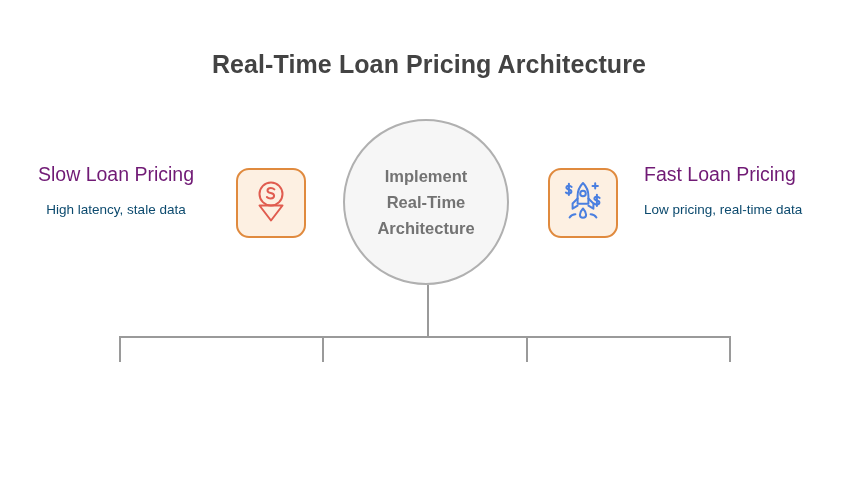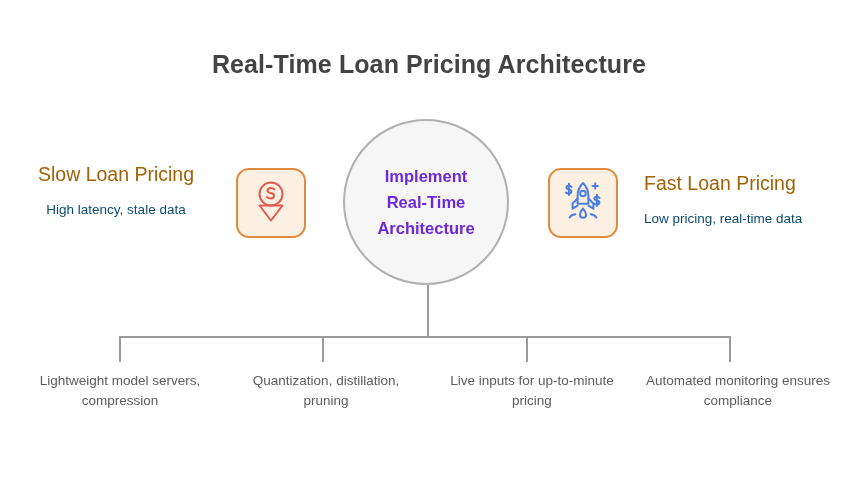--- a/index.html
+++ b/index.html
@@ -40,25 +40,24 @@
   }
   .side-left {
     left: 12px;
     width: 208px;
     text-align: center;
   }
   .side-right {
     left: 644px;
     width: 200px;
     text-align: left;
-    margin-top: 9px;
   }
   .side-heading {
     font-size: 19.5px;
-    color: #a16207;
+    color: #701a75;
     line-height: 24px;
     white-space: nowrap;
   }
   .side-sub {
     margin-top: 14px;
     font-size: 13.5px;
     color: #0c4a6e;
     line-height: 19px;
   }
   .side-left .side-sub {
@@ -93,21 +92,21 @@
     background: #f6f6f6;
     border: 2px solid #b0b0b0;
     box-sizing: border-box;
     display: flex;
     align-items: center;
     justify-content: center;
   }
   .center-label {
     font-size: 16.5px;
     font-weight: bold;
-    color: #6d28d9;
+    color: #737373;
     line-height: 26px;
     text-align: center;
     white-space: pre-line;
   }
 
   
   .connectors {
     position: absolute;
     left: 0;
     top: 0;
@@ -202,20 +201,14 @@
         </g>
       </svg>
     </span>
   </div>
 
   <div class="side-block side-right">
     <div class="side-heading">Fast Loan Pricing</div>
     <div class="side-sub">Low pricing, real-time data</div>
   </div>
 
-  <div class="bottom-row">
-    <div class="bottom-item">Lightweight model servers, compression</div>
-    <div class="bottom-item">Quantization, distillation, pruning</div>
-    <div class="bottom-item">Live inputs for up-to-minute pricing</div>
-    <div class="bottom-item">Automated monitoring ensures compliance</div>
-  </div>
 
 </div>
 
 </body></html>

